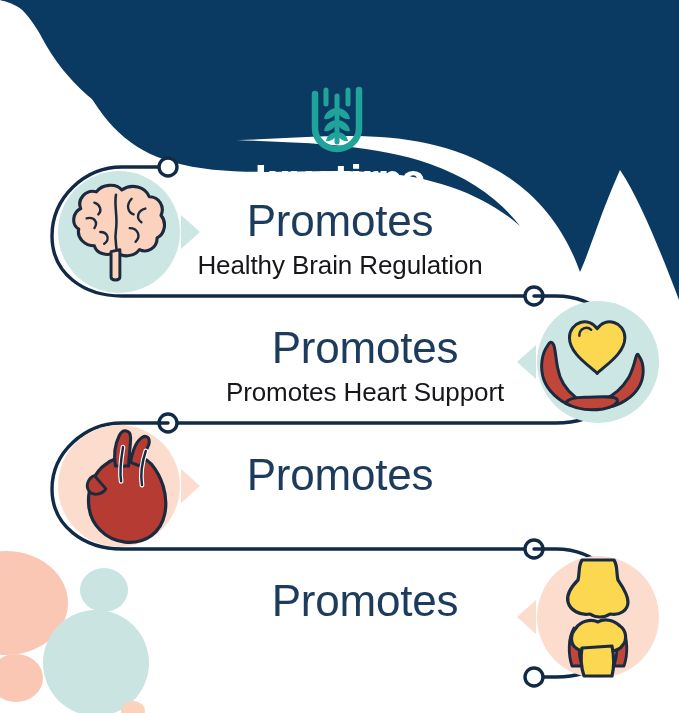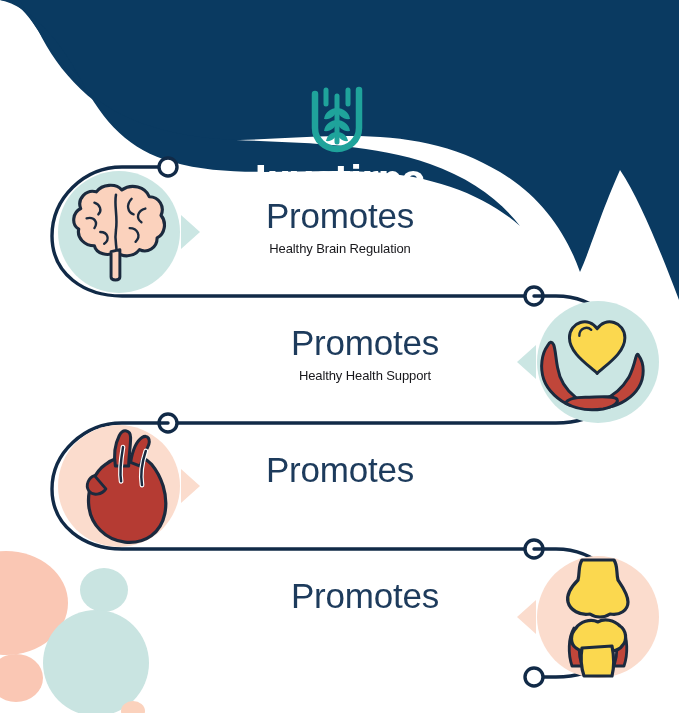--- a/index.html
+++ b/index.html
@@ -15,28 +15,28 @@
   #svg-bg { z-index:1; }
   #svg-rows { z-index:3; }
   #content { z-index:5; position:absolute; inset:0; }
 
   .row-text {
     position:absolute;
     text-align:center;
     width:340px;
   }
   .row-title {
-    font-size:35px;
+    font-size:44px;
     font-weight:400;
     color:#1d3b5c;
     letter-spacing:-0.2px;
     line-height:1.05;
   }
   .row-sub {
-    font-size:13px;
+    font-size:26px;
     font-weight:400;
     color:#17171b;
     margin-top:7px;
     letter-spacing:-0.1px;
     line-height:1.1;
   }
   #r1 { left:170px; top:198px; }
   #r2 { left:195px; top:325px; }
   #r3 { left:170px; top:452px; }
   #r4 { left:195px; top:578px; }
@@ -210,21 +210,21 @@
       <div class="name">Juvetirpo</div>
     </div>
 
     <div class="row-text" id="r1">
       <div class="row-title">Promotes</div>
       <div class="row-sub">Healthy Brain Regulation</div>
     </div>
 
     <div class="row-text" id="r2">
       <div class="row-title">Promotes</div>
-      <div class="row-sub">Healthy Health Support</div>
+      <div class="row-sub">Promotes Heart Support</div>
     </div>
 
     <div class="row-text" id="r3">
       <div class="row-title">Promotes</div>
     </div>
 
     <div class="row-text" id="r4">
       <div class="row-title">Promotes</div>
     </div>
 

